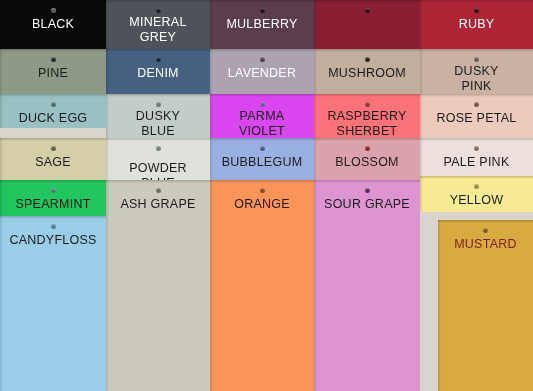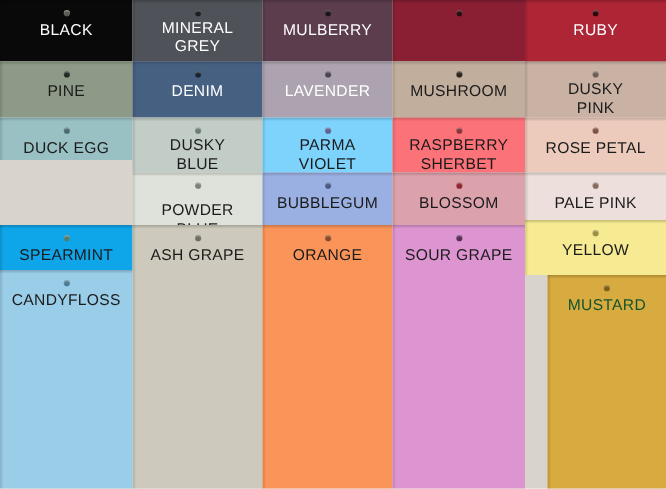--- a/index.html
+++ b/index.html
@@ -90,21 +90,25 @@
         <span class="swatch-label label-light" style="color: rgb(255, 255, 255);">BLACK</span>
       </div>
       <div class="swatch" style="left: 0px; width: 106px; top: 49px; height: 45px; background: rgb(141, 154, 135); z-index: 101;">
         <span class="punch-hole" style="background: rgb(31, 42, 34);"></span>
         <span class="swatch-label label-dark" style="color: rgb(27, 27, 27);">PINE</span>
       </div>
       <div class="swatch" style="left: 0px; width: 106px; top: 94px; height: 34px; background: rgb(153, 192, 194); z-index: 102;">
         <span class="punch-hole" style="background: rgb(75, 106, 109);"></span>
         <span class="swatch-label label-dark" style="color: rgb(27, 27, 27);">DUCK EGG</span>
       </div>
-      <div class="swatch" style="left: 0px; width: 106px; top: 180px; height: 36px; background: #0ea5e9; z-index: 104;">
+      <div class="swatch" style="left: 0px; width: 106px; top: 138px; height: 42px; background: rgb(212, 207, 166); z-index: 103;">
+        <span class="punch-hole" style="background: rgb(94, 96, 71);"></span>
+        <span class="swatch-label label-dark" style="color: rgb(27, 27, 27);">SAGE</span>
+      </div>
+      <div class="swatch" style="left: 0px; width: 106px; top: 180px; height: 36px; background: #22c55e; z-index: 104;">
         <span class="punch-hole" style="background: rgb(78, 125, 119);"></span>
         <span class="swatch-label label-dark" style="color: rgb(27, 27, 27);">SPEARMINT</span>
       </div>
       <div class="swatch" style="left: 0px; width: 106px; top: 216px; height: 175px; background: rgb(154, 205, 232); z-index: 105;">
         <span class="punch-hole" style="background: rgb(77, 125, 151);"></span>
         <span class="swatch-label label-dark" style="color: rgb(27, 27, 27);">CANDYFLOSS</span>
       </div>
     </div>
     <div class="swatch-column" style="left: 106px; width: 104px;">
       <div class="swatch" style="left: 0px; width: 104px; top: 0px; height: 49px; background: rgb(79, 83, 89); z-index: 100;">
@@ -133,21 +137,21 @@
     </div>
     <div class="swatch-column" style="left: 210px; width: 104px;">
       <div class="swatch" style="left: 0px; width: 104px; top: 0px; height: 49px; background: rgb(91, 61, 78); z-index: 100;">
         <span class="punch-hole" style="background: rgb(29, 18, 24);"></span>
         <span class="swatch-label label-light" style="color: rgb(255, 255, 255);">MULBERRY</span>
       </div>
       <div class="swatch" style="left: 0px; width: 104px; top: 49px; height: 45px; background: rgb(173, 163, 176); z-index: 101;">
         <span class="punch-hole" style="background: rgb(74, 67, 80);"></span>
         <span class="swatch-label label-light" style="color: rgb(255, 255, 255);">LAVENDER</span>
       </div>
-      <div class="swatch" style="left: 0px; width: 104px; top: 94px; height: 44px; background: #7dd3fc; z-index: 102;">
+      <div class="swatch" style="left: 0px; width: 104px; top: 94px; height: 44px; background: #d946ef; z-index: 102;">
         <span class="punch-hole" style="background: rgb(95, 97, 144);"></span>
         <span class="swatch-label label-dark two-line" style="color: rgb(27, 27, 27);">PARMA
 VIOLET</span>
       </div>
       <div class="swatch" style="left: 0px; width: 104px; top: 138px; height: 42px; background: rgb(155, 176, 226); z-index: 103;">
         <span class="punch-hole" style="background: rgb(74, 90, 134);"></span>
         <span class="swatch-label label-dark" style="color: rgb(27, 27, 27);">BUBBLEGUM</span>
       </div>
       <div class="swatch" style="left: 0px; width: 104px; top: 180px; height: 211px; background: rgb(251, 148, 89); z-index: 104;">
         <span class="punch-hole" style="background: rgb(138, 74, 41);"></span>
@@ -188,22 +192,22 @@
 PINK</span>
       </div>
       <div class="swatch" style="left: 0px; width: 113px; top: 94px; height: 44px; background: rgb(236, 203, 189); z-index: 102;">
         <span class="punch-hole" style="background: rgb(126, 83, 68);"></span>
         <span class="swatch-label label-dark" style="color: rgb(27, 27, 27);">ROSE PETAL</span>
       </div>
       <div class="swatch" style="left: 0px; width: 113px; top: 138px; height: 42px; background: rgb(237, 223, 219); z-index: 103;">
         <span class="punch-hole" style="background: rgb(134, 105, 95);"></span>
         <span class="swatch-label label-dark" style="color: rgb(27, 27, 27);">PALE PINK</span>
       </div>
-      <div class="swatch" style="left: 0px; width: 113px; top: 176px; height: 44px; background: rgb(246, 235, 146); z-index: 104;">
+      <div class="swatch" style="left: 0px; width: 113px; top: 176px; height: 36px; background: rgb(246, 235, 146); z-index: 104;">
         <span class="punch-hole" style="background: rgb(155, 144, 64);"></span>
         <span class="swatch-label label-dark" style="color: rgb(27, 27, 27);">YELLOW</span>
       </div>
       <div class="swatch" style="left: 18px; width: 95px; top: 220px; height: 171px; background: rgb(215, 171, 64); z-index: 105;">
         <span class="punch-hole" style="background: rgb(125, 94, 23);"></span>
-        <span class="swatch-label label-dark" style="color: #14532d;">MUSTARD</span>
+        <span class="swatch-label label-dark" style="color: #7f1d1d;">MUSTARD</span>
       </div>
     </div>
   </div>
 
 </body></html>

